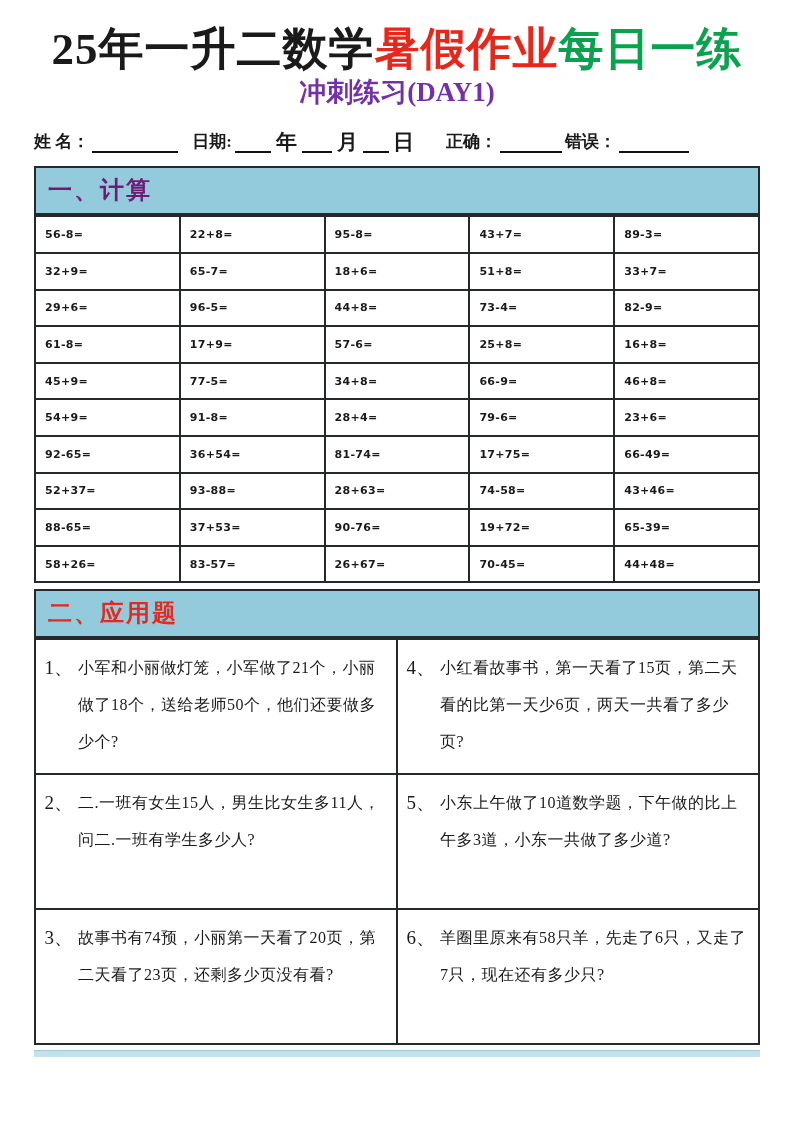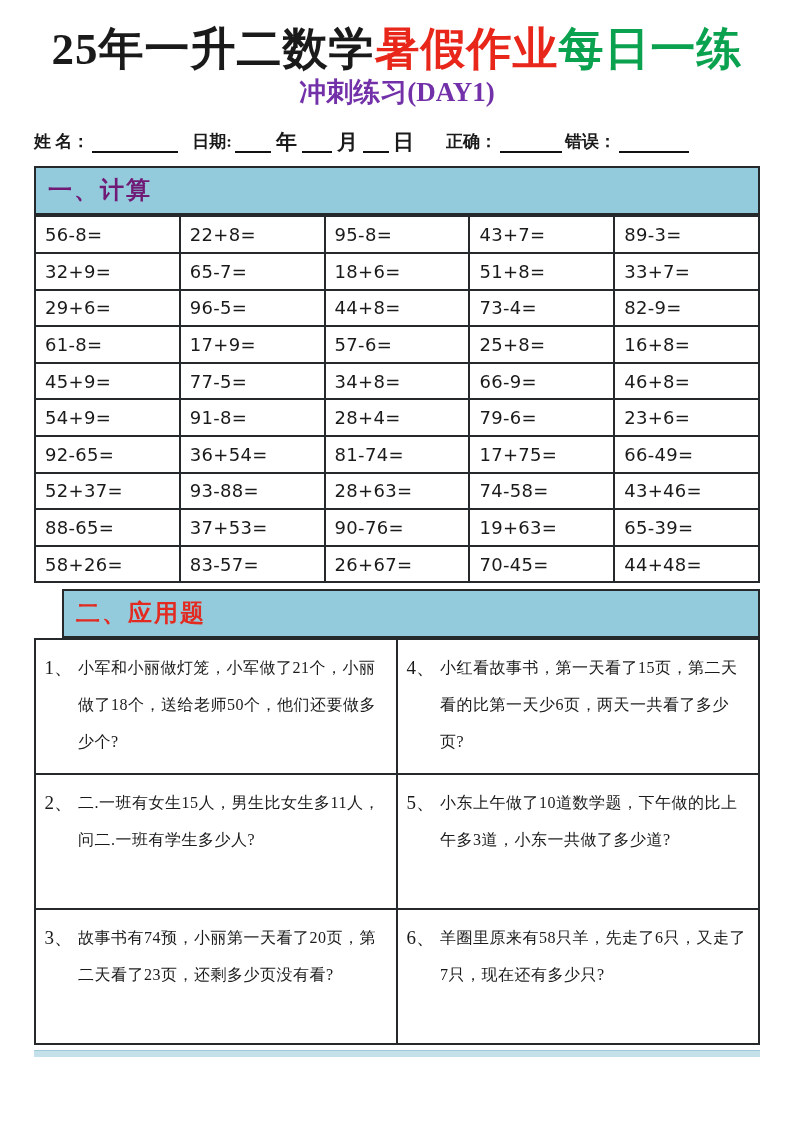--- a/index.html
+++ b/index.html
@@ -74,22 +74,22 @@
   table.calc {
     width: 100%;
     border-collapse: collapse;
     table-layout: fixed;
   }
   table.calc td {
     border: 2px solid #25292b;
     height: 36.6px;
     padding: 0 0 0 9px;
     font-family: "DejaVu Sans", sans-serif;
-    font-weight: 400;
-    font-size: 18px;
+    font-weight: 700;
+    font-size: 11px;
     letter-spacing: 0.3px;
   }
 
   
   table.wp {
     width: 100%;
     border-collapse: collapse;
     table-layout: fixed;
   }
   table.wp td {
@@ -210,34 +210,34 @@
           <td>52+37=</td>
           <td>93-88=</td>
           <td>28+63=</td>
           <td>74-58=</td>
           <td>43+46=</td>
         </tr>
         <tr>
           <td>88-65=</td>
           <td>37+53=</td>
           <td>90-76=</td>
-          <td>19+63=</td>
+          <td>19+72=</td>
           <td>65-39=</td>
         </tr>
         <tr>
           <td>58+26=</td>
           <td>83-57=</td>
           <td>26+67=</td>
           <td>70-45=</td>
           <td>44+48=</td>
         </tr>
       </tbody>
   </table>
 
-  <div class="section-bar" style="margin-top: 6px; color: rgb(227, 42, 32); background-color: rgb(147, 203, 220); margin-left: 28px;">二、应用题</div>
+  <div class="section-bar" style="margin-top: 6px; color: rgb(227, 42, 32); background-color: rgb(147, 203, 220);">二、应用题</div>
 
   <table class="wp">
     <tbody>
         <tr>
           <td>
             <div class="wp-cell">
               <span class="wp-no">1、</span>
               <span class="wp-text">小军和小丽做灯笼，小军做了21个，小丽做了18个，送给老师50个，他们还要做多少个?</span>
             </div>
           </td>

